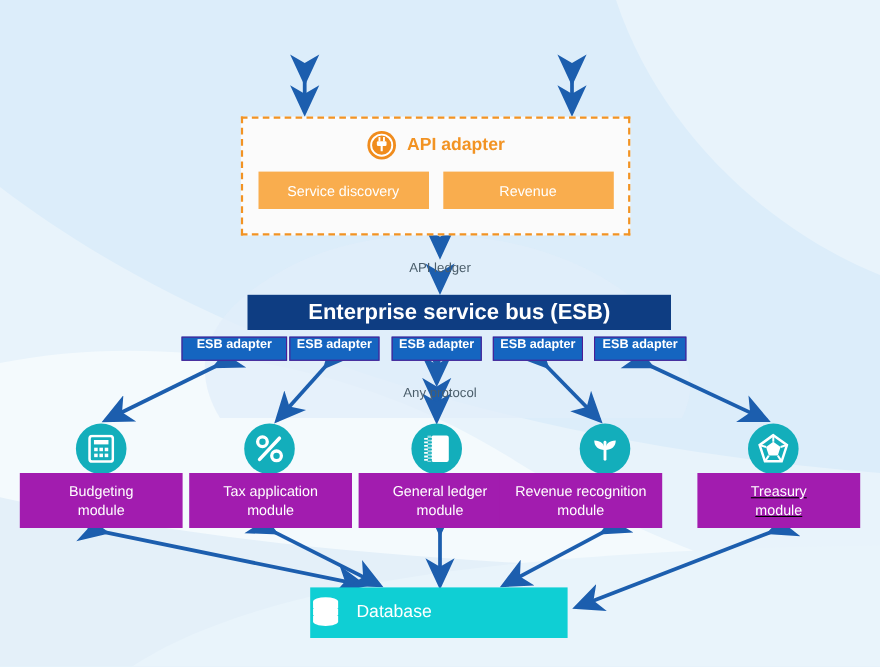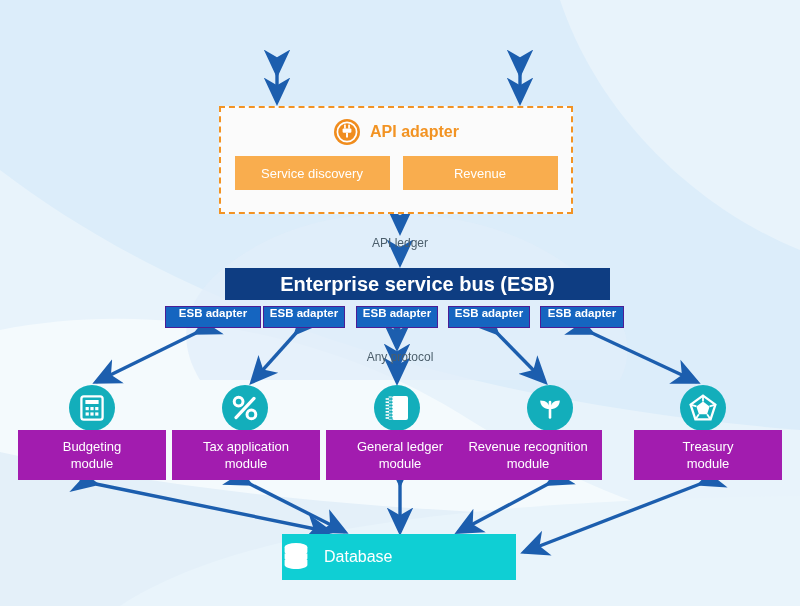--- a/index.html
+++ b/index.html
@@ -254,21 +254,21 @@
   <div class="layer module" style="left:326px;width:148px;">
     <span>
       <span>General ledger</span><br><span>module</span>
     </span>
   </div>
   <div class="layer module" style="left:454px;width:148px;">
     <span>
       <span>Revenue recognition</span><br><span>module</span>
     </span>
   </div>
-  <div class="layer module" style="left:634px;width:148px;">
+  <div class="layer module" style="left:634px;width:148px;text-decoration:underline;">
     <span>
       <span>Treasury</span><br><span>module</span>
     </span>
   </div>
 
   <div class="layer database">
     <svg width="28" height="30" viewBox="0 0 28 30">
       <ellipse cx="14" cy="5" rx="11.4" ry="4" fill="#fff"></ellipse>
       <path d="M2.6,5 L2.6,10 C2.6,12.2 7.7,14 14,14 C20.3,14 25.4,12.2 25.4,10 L25.4,5" fill="#fff"></path>
       <path d="M2.6,11.5 L2.6,16.5 C2.6,18.7 7.7,20.5 14,20.5 C20.3,20.5 25.4,18.7 25.4,16.5 L25.4,11.5" fill="#fff"></path>

